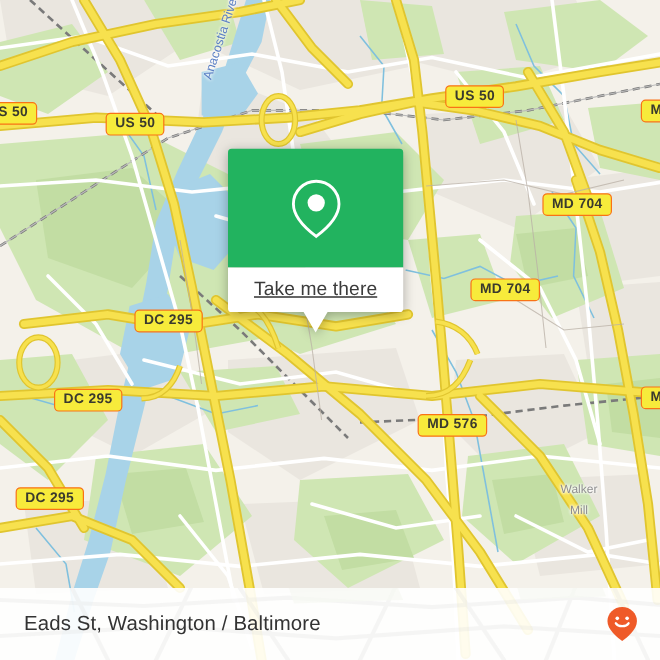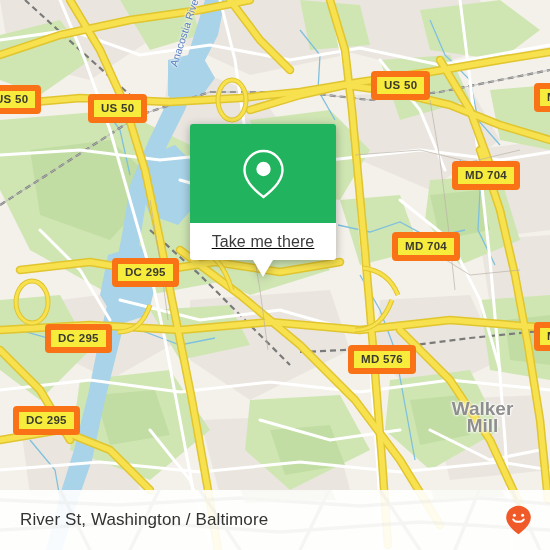--- a/index.html
+++ b/index.html
@@ -11,42 +11,41 @@
   #app{position:relative;width:550px;height:550px;overflow:hidden;}
 
   
   #map{position:absolute;left:0;top:0;width:550px;height:550px;background:#f4f1ea;}
   #map svg{display:block;width:550px;height:550px;}
 
   
   .shield{
     position:absolute;
     background:#f7eb3b;
-    border:6px solid #f97316;
+    border:1px solid #f97316;
     border-radius:4px;
     color:#3a3a2e;
     font-size:11.5px;
     font-weight:bold;
     letter-spacing:.3px;
     padding:2px 7px 3px 7px;
     white-space:nowrap;
     line-height:12px;
     box-sizing:border-box;
   }
 
   
   .place-label{
     position:absolute;
     color:#8e8e8e;
-    font-size:19px;
+    font-size:10px;
     text-align:center;
     line-height:17px;
     white-space:pre;
     text-shadow:0 0 3px #fff,0 0 3px #fff,0 0 2px #fff;
-    font-weight:bold;
   }
   .water-label{
     position:absolute;
     color:#5b7fc4;
     font-size:10.5px;
     white-space:nowrap;
     text-shadow:0 0 3px #fff,0 0 3px #fff;
   }
 
   
@@ -344,21 +343,21 @@
         <path d="M480 488 L455 550"></path>
         <path d="M512 490 L540 550"></path>
         <path d="M0 530 L140 522 L280 532 L420 522 L550 530"></path>
       </g>
       <g fill="#dfe8d2" opacity=".7">
         <path d="M240 488 L330 486 L336 500 L245 503 Z"></path>
         <path d="M430 486 L500 484 L505 497 L434 500 Z"></path>
       </g>
     </svg>
     <div id="bar-inner">
-      <span id="bar-title">River St, Washington / Baltimore</span>
+      <span id="bar-title">Eads St, Washington / Baltimore</span>
       <span id="brand">
         <svg id="brand-pin" viewBox="0 0 27 30">
           <path d="M13.5 0.8 C6.6 0.8 1.2 6.1 1.2 12.6 C1.2 20 9.6 26.4 13.5 29.2 C17.4 26.4 25.8 20 25.8 12.6 C25.8 6.1 20.4 0.8 13.5 0.8 Z" fill="#ef5a28"></path>
           <circle cx="9.4" cy="10.3" r="1.5" fill="#ffffff"></circle>
           <circle cx="17.6" cy="10.3" r="1.5" fill="#ffffff"></circle>
           <path d="M8.2 14.4 C10.2 17.6 16.8 17.6 18.8 14.4" fill="none" stroke="#ffffff" stroke-width="1.9" stroke-linecap="round"></path>
         </svg>
       </span>
     </div>
   </div>

